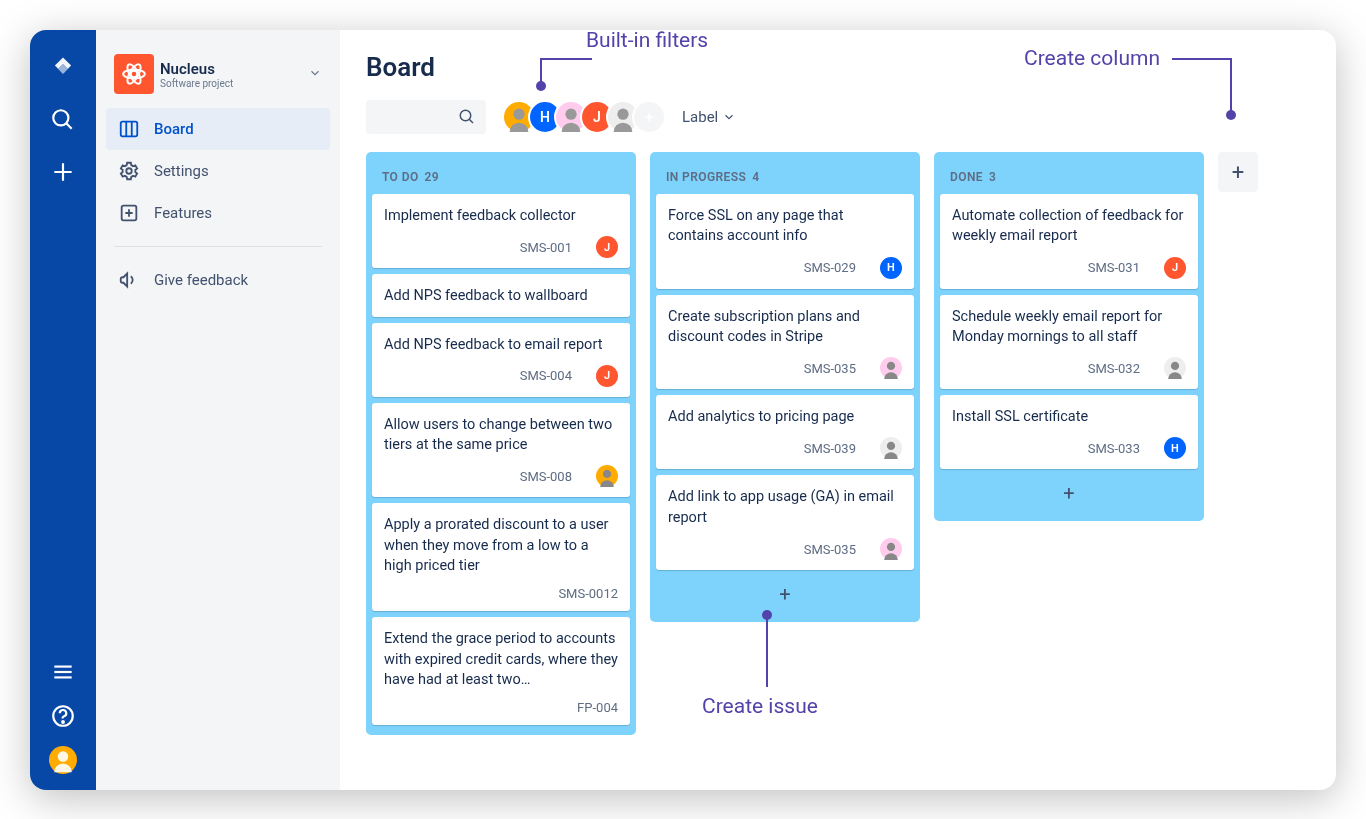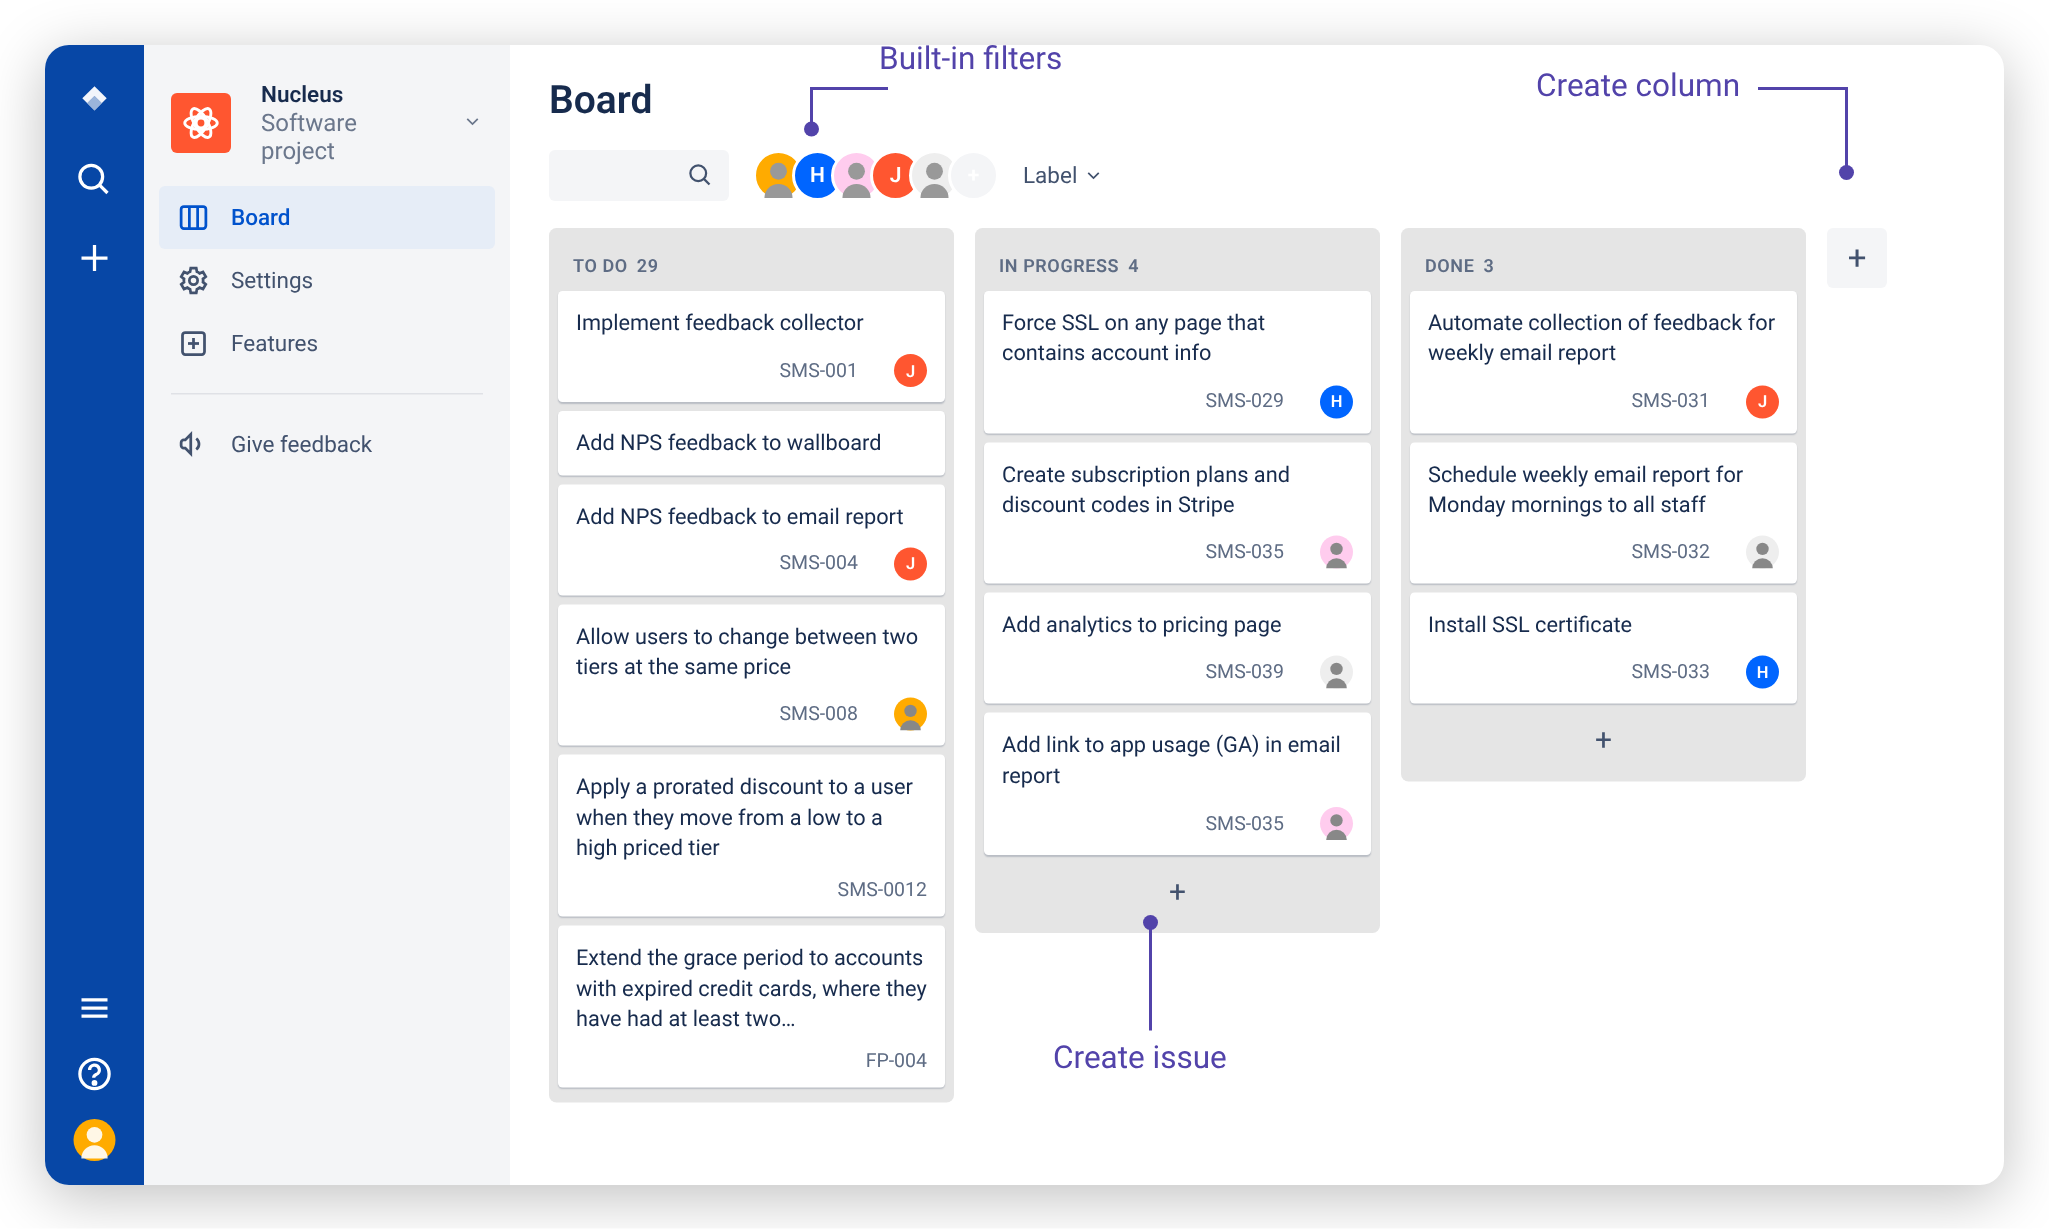--- a/index.html
+++ b/index.html
@@ -6,26 +6,26 @@
   body { background: #fff; width: 1366px; height: 819px; overflow: hidden; position: relative; }
   .app-frame { position: absolute; left: 30px; top: 30px; width: 1306px; height: 760px; border-radius: 16px; box-shadow: 0 8px 40px rgba(0,0,0,0.25); overflow: hidden; display: flex; background: #fff; }
   
   .rail { width: 66px; background: #0747A6; display: flex; flex-direction: column; align-items: center; padding-top: 24px; gap: 24px; flex-shrink: 0; position: relative; }
   .rail-bottom { position: absolute; bottom: 16px; left: 0; right: 0; display: flex; flex-direction: column; align-items: center; gap: 16px; }
   .rail-icon { width: 28px; height: 28px; color: #fff; display: flex; align-items: center; justify-content: center; cursor: pointer; }
   .rail-icon svg { width: 26px; height: 26px; }
   .rail-avatar { width: 28px; height: 28px; border-radius: 50%; background: #FFAB00; display: flex; align-items: center; justify-content: center; }
   
   .sidebar { width: 244px; background: #F4F5F7; flex-shrink: 0; padding: 20px 10px; }
-  .project-header { display: flex; align-items: center; gap: 20px; padding: 4px 8px 14px 8px; }
+  .project-header { display: flex; align-items: center; gap: 6px; padding: 4px 8px 14px 8px; }
   .project-icon { width: 40px; height: 40px; border-radius: 4px; background: #FF5630; display: flex; align-items: center; justify-content: center; }
   .project-icon svg { width: 26px; height: 26px; }
   .project-meta { flex: 1; }
   .project-name { font-weight: 600; font-size: 15px; color: #172B4D; }
-  .project-sub { font-size: 16px; color: #6B778C; }
+  .project-sub { font-size: 10px; color: #6B778C; }
   .project-chevron { color: #6B778C; }
   
   .nav-item { display: flex; align-items: center; gap: 14px; padding: 10px 12px; border-radius: 4px; font-size: 15px; color: #42526E; cursor: pointer; }
   .nav-item.active { background: #E6EDF7; color: #0052CC; font-weight: 500; }
   .nav-item .nav-icon { width: 22px; height: 22px; display: flex; align-items: center; justify-content: center; }
   .nav-divider { height: 1px; background: #DFE1E6; margin: 12px 8px; }
 
   .main { flex: 1; padding: 22px 26px; overflow: hidden; position: relative; }
   .page-title { font-size: 26px; font-weight: 600; color: #172B4D; margin-bottom: 18px; }
   
@@ -37,21 +37,21 @@
   .filter-avatars .av:first-child { margin-left: 0; }
   .av-orange { background: #FFAB00; }
   .av-blue { background: #0065FF; }
   .av-pink { background: #fce; }
   .av-red  { background: #FF5630; }
   .av-grey { background: #eee; }
   .av-add  { background: #F4F5F7; color: #42526E; font-weight: 400; font-size: 20px; }
   .label-dropdown { font-size: 15px; color: #42526E; display: flex; align-items: center; gap: 4px; cursor: pointer; }
   
   .board { display: flex; gap: 14px; align-items: flex-start; }
-  .column { width: 270px; background: #e5e5e5; border-radius: 5px; padding: 10px 6px; display: flex; flex-direction: column; gap: 6px; }
+  .column { width: 270px; background: #7dd3fc; border-radius: 5px; padding: 10px 6px; display: flex; flex-direction: column; gap: 6px; }
   .col-header { display: flex; gap: 6px; font-size: 12px; font-weight: 600; color: #5E6C84; letter-spacing: 0.4px; padding: 8px 10px 4px 10px; }
   .card { background: #fff; border-radius: 3px; box-shadow: 0 1px 1px rgba(9,30,66,0.2); padding: 12px 12px 10px 12px; display: flex; flex-direction: column; gap: 10px; cursor: pointer; justify-content: center; }
   .card-title { font-size: 14.5px; color: #172B4D; line-height: 1.4; }
   .card-footer { display: flex; justify-content: flex-end; align-items: center; gap: 24px; }
   .card-key { font-size: 13px; color: #5E6C84; }
   .card-av { width: 22px; height: 22px; border-radius: 50%; display: flex; align-items: center; justify-content: center; font-size: 11px; font-weight: 600; color: #fff; }
   .col-add { text-align: center; color: #42526E; padding: 6px; font-size: 20px; cursor: pointer; }
   .add-column { width: 40px; height: 40px; background: #F4F5F7; border-radius: 4px; display: flex; align-items: center; justify-content: center; font-size: 22px; color: #42526E; cursor: pointer; }
   
   

